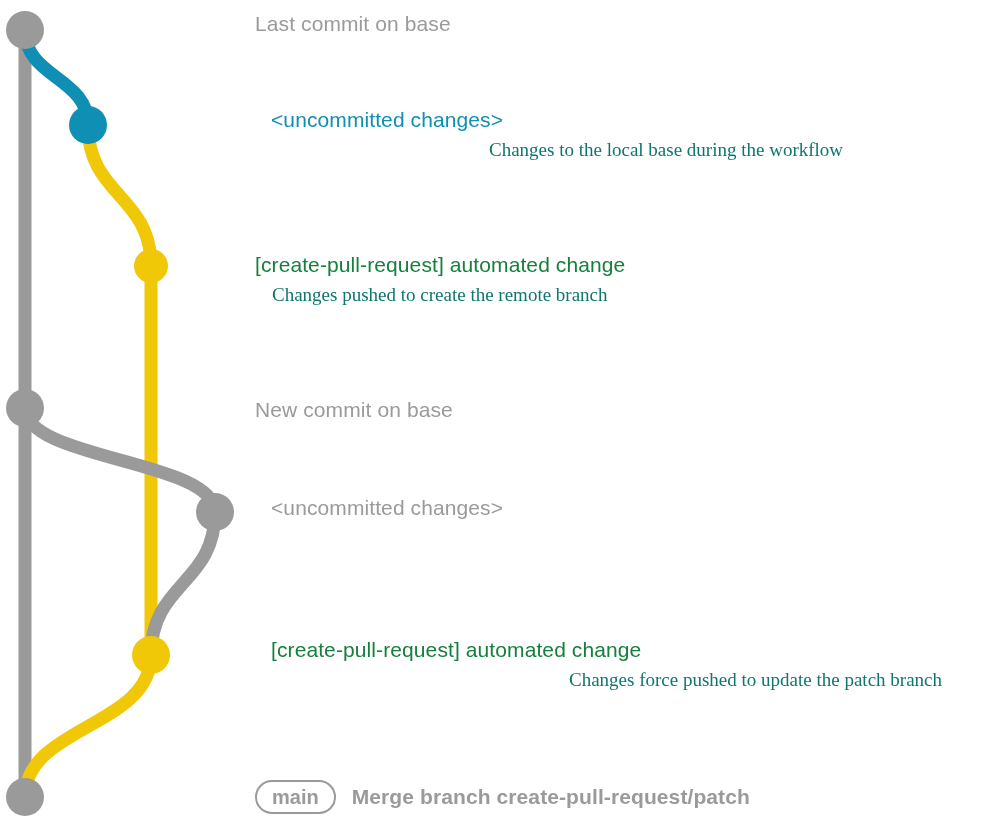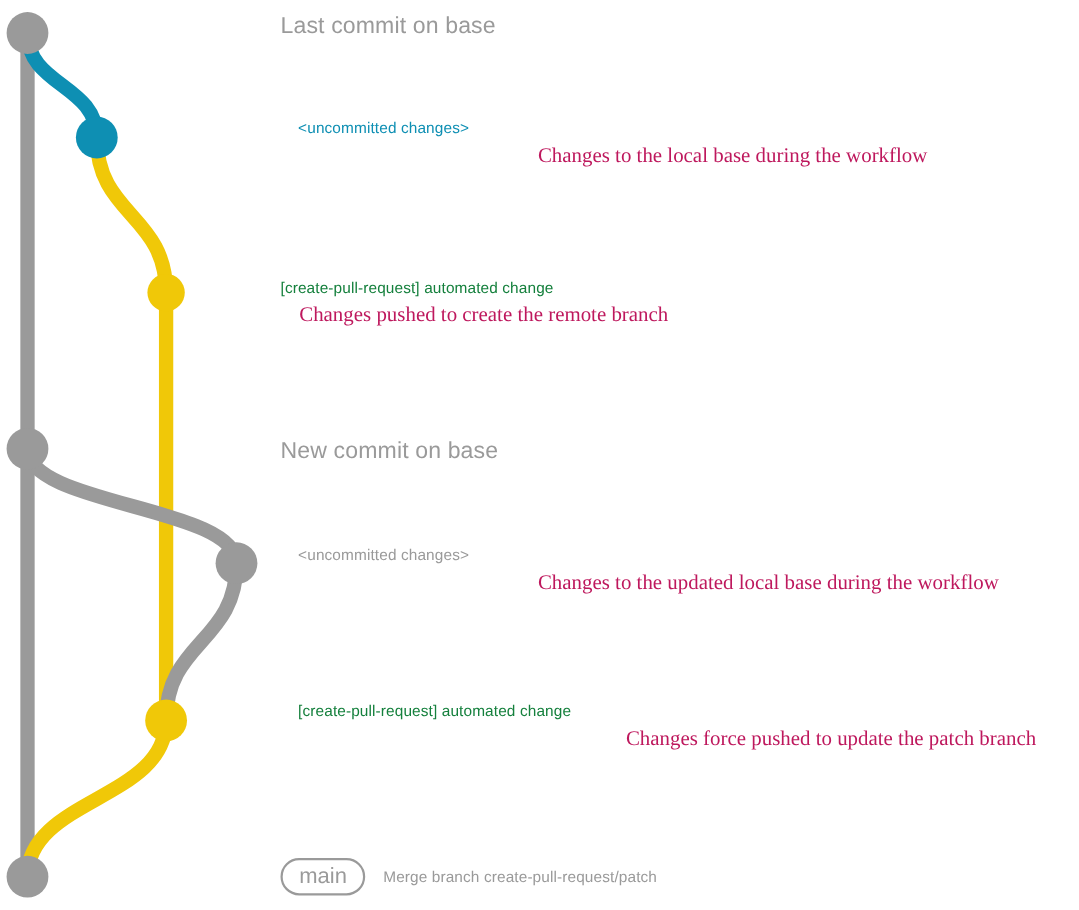--- a/index.html
+++ b/index.html
@@ -68,35 +68,35 @@
     background: #ffffff;
     white-space: nowrap;
     line-height: 1;
   }
   .pill.teal   { border-color: #0e8fb3; color: #0e8fb3; }
   .pill.yellow { border-color: #f0c808; color: #f0c808; }
   .pill.gray   { border-color: #9a9a9a; color: #9a9a9a; }
 
   .headline {
     font-family: "Liberation Sans", sans-serif;
-    font-size: 14px;
+    font-size: 21px;
     white-space: nowrap;
     margin-left: 16px;
     letter-spacing: 0.1px;
   }
   .headline.teal   { color: #0e8fb3; }
   .headline.yellow { color: #15803d; }
   .headline.gray   { color: #9a9a9a; }
   .headline.nopill { margin-left: 0; }
 
   
   .subtext {
     font-family: "Liberation Serif", serif;
     font-size: 19px;
-    color: #be185d;
+    color: #0f766e;
     white-space: nowrap;
     margin-top: 7px;
   }
 </style>
 </head>
 <body>
 
 <svg id="graph-canvas" viewBox="0 0 981 827" width="981" height="827" xmlns="http://www.w3.org/2000/svg">
 
   <g>
@@ -150,30 +150,29 @@
   </div>
 
   <div class="row" style="top:398px;">
     <div class="caption">New commit on base</div>
   </div>
 
   <div class="row" style="top:496px;">
     <div class="headline-line">
       <span class="headline gray">&lt;uncommitted changes&gt;</span>
     </div>
-    <div class="subtext" style="margin-left:234px;">Changes to the updated local base during the workflow</div>
   </div>
 
   <div class="row" style="top:638px;">
     <div class="headline-line">
       <span class="headline yellow">[create-pull-request] automated change</span>
     </div>
     <div class="subtext" style="margin-left:314px;">Changes force pushed to update the patch branch</div>
   </div>
 
-  <div class="row" style="top:780px;">
+  <div class="row" style="top:780px;font-weight:bold;">
     <div class="headline-line">
       <span class="pill gray">main</span>
       <span class="headline gray">Merge branch create-pull-request/patch</span>
     </div>
   </div>
 
 </div>
 
 </body></html>

